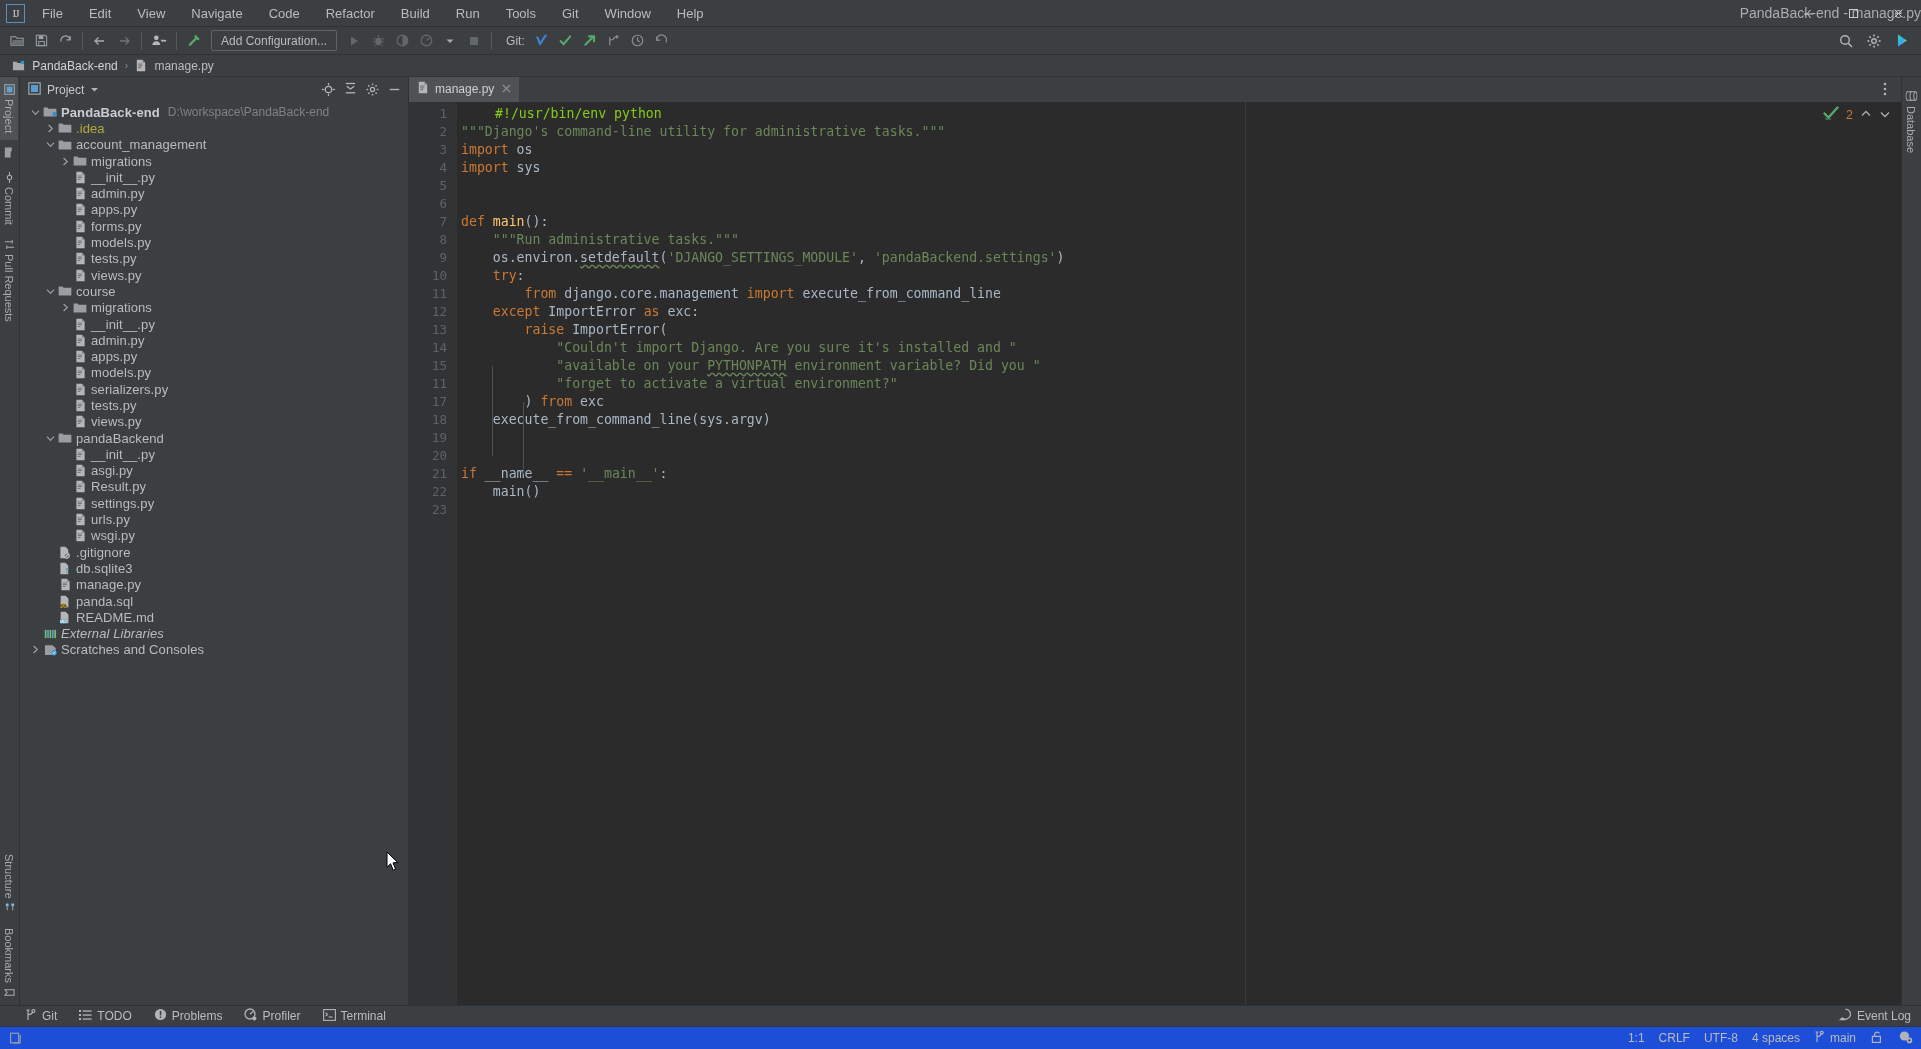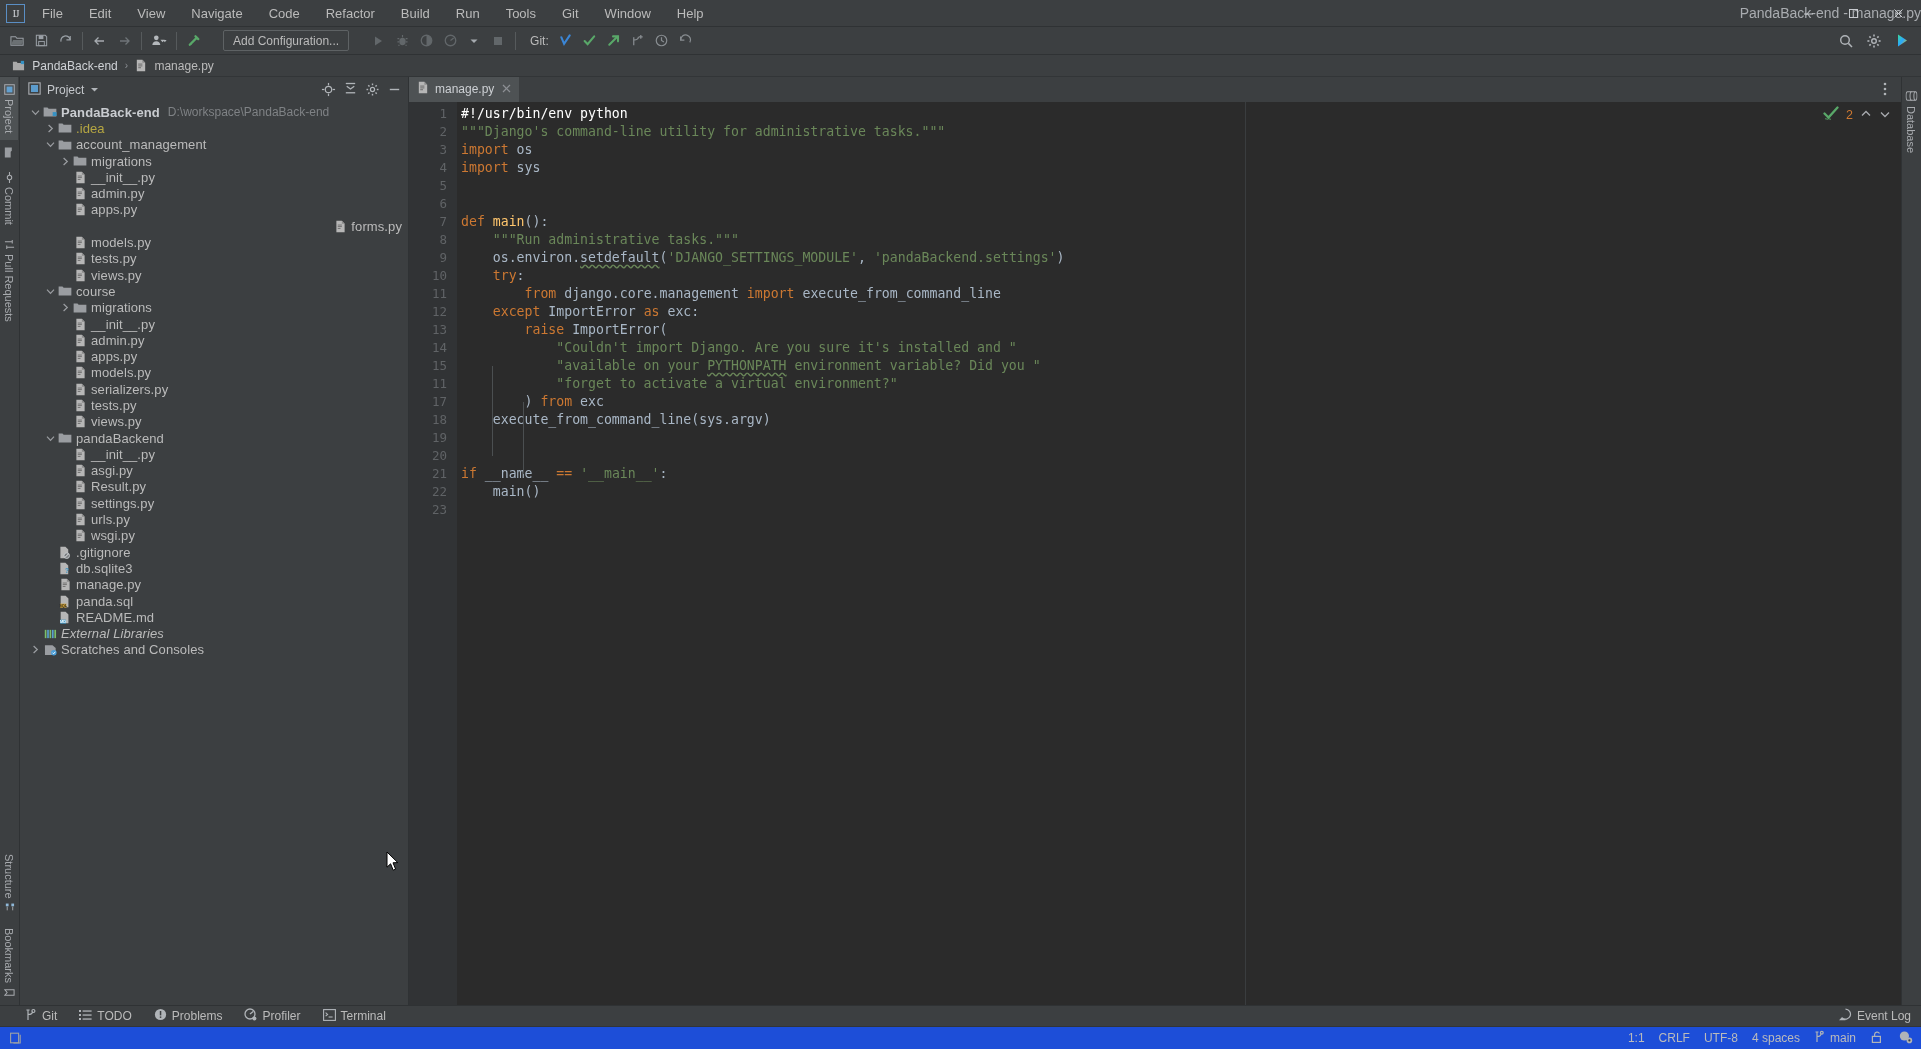--- a/index.html
+++ b/index.html
@@ -42,21 +42,21 @@
     padding: 0 6px; gap: 2px; flex: none; border-bottom: 1px solid #2f3234; position: relative;
   }
   .tb-btn {
     width: 22px; height: 22px; display: flex; align-items: center; justify-content: center;
     border-radius: 2px; cursor: default;
   }
   .tb-sep { width: 1px; height: 18px; background: #565a5c; margin: 0 4px; }
   .run-config {
     height: 21px; border: 1px solid #5e6264; background: #3c3f41; border-radius: 2px;
     display: flex; align-items: center; padding: 0 9px; font-size: 12px; color: #bbbbbb;
-    margin: 0 16px; white-space: nowrap;
+    margin: 0 4px; white-space: nowrap;
   }
   .git-label { font-size: 12px; color: #bbbbbb; margin: 0 4px 0 8px; }
   .tb-right { position: absolute; right: 8px; display: flex; align-items: center; gap: 6px; }
 
   
   .navbar {
     height: 22px; background: #3c3f41; display: flex; align-items: center;
     padding-left: 8px; gap: 2px; flex: none; border-bottom: 1px solid #323537;
   }
   .crumb { font-size: 12px; color: #bbbbbb; padding: 1px 4px; }
@@ -132,21 +132,21 @@
   }
   .code-scroll { flex: 1; position: relative; overflow: hidden; background: #2b2b2b; }
   .code {
     font-family: "DejaVu Sans Mono", monospace; font-size: 13.2px; padding: 3px 0 0 4px;
     white-space: pre; color: #a9b7c6;
   }
   .cline { height: 18px; line-height: 18px; }
   .k { color: #cc7832; }          
   .fn { color: #ffc66d; }         
   .s { color: #6a8759; }          
-  .cm { color: #ffffff; }         
+  .cm { color: #84cc16; margin-left: 34px; }         
   .id { color: #a9b7c6; }
   .cls { color: #a9b7c6; }
   .wiggle {
     text-decoration: underline; text-decoration-style: wavy;
     text-decoration-color: #6a8759; text-underline-offset: 2px;
   }
   .indent-guide {
     position: absolute; width: 1px; background: #4b4f51;
   }
   .right-margin {
@@ -615,21 +615,21 @@
                 <path d="M7.5 0.8L10.5 4h-3z" fill="#8a8a8a"></path>
                 <g fill="#5c5c5c">
                   <rect x="3" y="5" width="4.5" height="0.8"></rect>
                   <rect x="3" y="6.8" width="4.5" height="0.8"></rect>
                   <rect x="3" y="8.6" width="3" height="0.8"></rect>
                 </g>
               </svg>
             </span>
             <span class="tlabel">apps.py</span>
           </div>
-          <div class="trow" style="padding-left: 38px; justify-content: flex-end;">
+          <div class="trow" style="padding-left: 38px;">
             <span class="twist"></span>
             <span class="tico">
               <svg width="11" height="13" viewBox="0 0 12 14">
                 <path d="M1.5 0.8h6L10.5 4v9.2h-9z" fill="#b6b6b6"></path>
                 <path d="M7.5 0.8L10.5 4h-3z" fill="#8a8a8a"></path>
                 <g fill="#5c5c5c">
                   <rect x="3" y="5" width="4.5" height="0.8"></rect>
                   <rect x="3" y="6.8" width="4.5" height="0.8"></rect>
                   <rect x="3" y="8.6" width="3" height="0.8"></rect>
                 </g>

